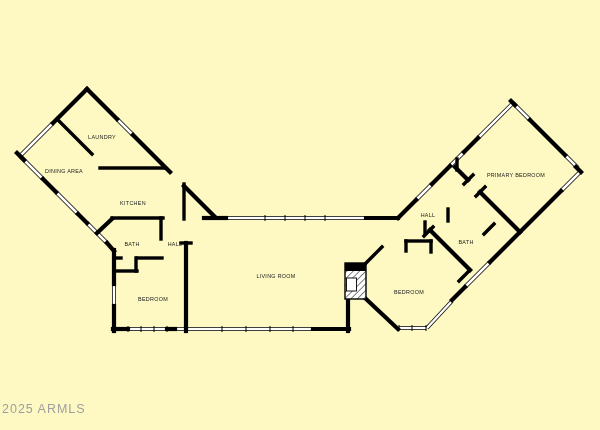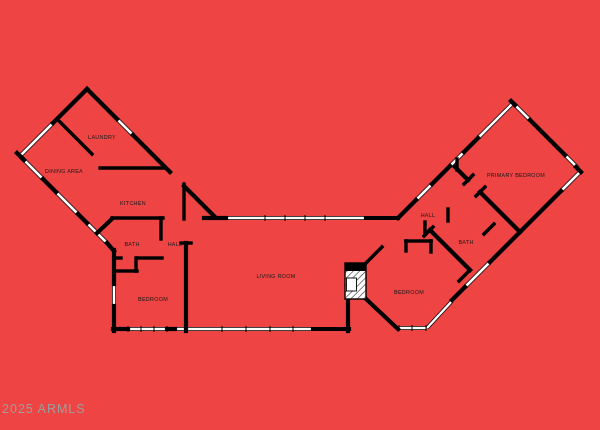--- a/index.html
+++ b/index.html
@@ -1,16 +1,16 @@
 <!DOCTYPE html>
 <html><head>
 <meta charset="utf-8">
 <style>
   html,body{margin:0;padding:0;background:#fff;}
-  #stage{position:relative;width:600px;height:430px;background:#ef4444;overflow:hidden;
+  #stage{position:relative;width:600px;height:430px;background:#fef9c3;overflow:hidden;
          font-family:"Liberation Sans",sans-serif;}
   svg{display:block;}
   .wall{stroke:#000000;stroke-width:4.2;stroke-linecap:square;fill:none;}
   .wall-thin{stroke:#000000;stroke-width:3.4;stroke-linecap:square;fill:none;}
   .win-out{stroke:#000000;stroke-width:4;stroke-linecap:butt;fill:none;}
   .win-in{stroke:#ffffff;stroke-width:2.5;stroke-linecap:butt;fill:none;}
   .tick{stroke:#000000;stroke-width:1;stroke-linecap:butt;}
   .room-label{font-family:"Liberation Sans",sans-serif;font-size:5.4px;letter-spacing:0.3px;
               fill:#1a1a1a;text-anchor:middle;}
   .watermark{font-family:"Liberation Sans",sans-serif;font-size:12.5px;letter-spacing:1px;

